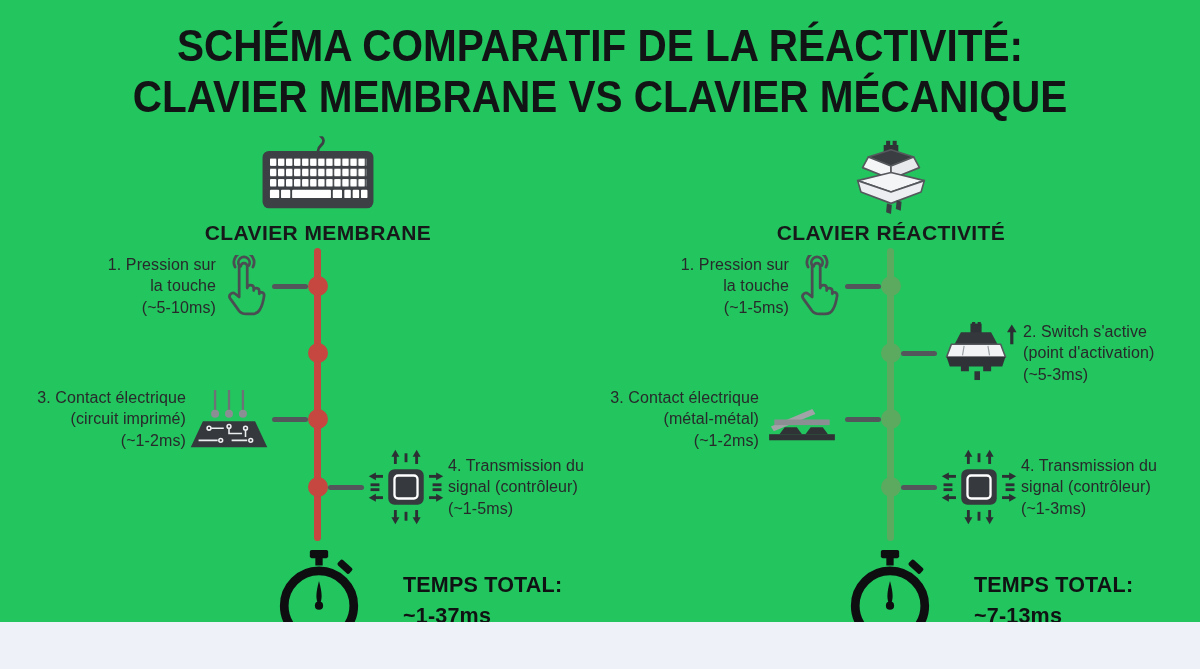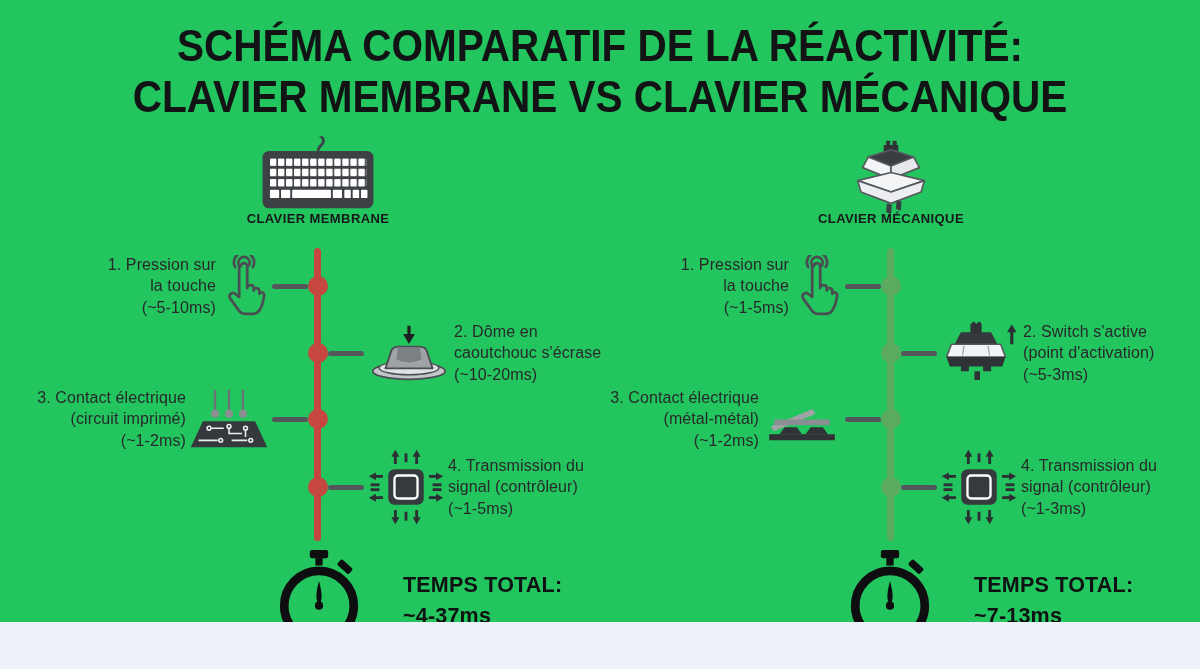--- a/index.html
+++ b/index.html
@@ -8,22 +8,22 @@
     font-family:"Liberation Sans",sans-serif;overflow:hidden;
   }
   
   .title{
     position:absolute;top:20px;left:0;width:1200px;text-align:center;
     font-weight:bold;color:#121315;font-size:45px;line-height:1.14;
     transform:scaleX(.9);transform-origin:50% 0;letter-spacing:0;
   }
   
   .col-label{
-    position:absolute;top:211px;width:340px;text-align:center;
-    font-size:13px;font-weight:bold;letter-spacing:.4px;color:#17181a;
+    position:absolute;top:221px;width:340px;text-align:center;
+    font-size:21px;font-weight:bold;letter-spacing:.4px;color:#17181a;
   }
   .hdr-icon{position:absolute;}
   
   .tl-line{position:absolute;top:248px;height:293px;width:7px;border-radius:4px;}
   .dot{position:absolute;width:20px;height:20px;border-radius:50%;}
   .red{background:#c5473f;}
   .green{background:#5caa60;}
   
   .step{position:absolute;height:92px;display:flex;align-items:center;gap:3px;}
   .step>*{flex:0 0 auto;}
@@ -208,31 +208,20 @@
 la touche
 (~5-10ms)</div>
     <div class="step-icon">
       <svg width="50" height="63" viewBox="0 0 62 78">
           <use href="#sym-tap"></use>
         </svg>
     </div>
     <div class="connector"></div>
   </div>
 
-  <div class="step" style="top:307px;left:328px;width:272px">
-    <div class="connector"></div>
-    <div class="step-icon">
-      <svg width="84" height="58" viewBox="0 0 92 64">
-          <use href="#sym-dome"></use>
-        </svg>
-    </div>
-    <div class="step-text">2. Dôme en
-caoutchouc s'écrase
-(~10-20ms)</div>
-  </div>
 
   <div class="step side-l" style="top:373px;left:0;width:308px">
     <div class="step-text">3. Contact électrique
 (circuit imprimé)
 (~1-2ms)</div>
     <div class="step-icon">
       <svg width="80" height="63" viewBox="0 0 92 72">
           <use href="#sym-circuit"></use>
         </svg>
     </div>
@@ -251,29 +240,29 @@
 (~1-5ms)</div>
   </div>
 
   <div class="hdr-icon" style="left:276px;top:548px">
     <svg width="86" height="99" viewBox="0 0 94 108">
         <use href="#sym-stopwatch"></use>
       </svg>
   </div>
   <div class="total-text" style="left:375px">
     <div class="total-label">TEMPS TOTAL:</div>
-    <div class="total-value">~4-37ms</div>
+    <div class="total-value">~1-37ms</div>
   </div>
 
   <div class="hdr-icon" style="left:846px;top:140px">
     <svg width="90" height="78" viewBox="0 0 110 96">
         <use href="#sym-switch3d"></use>
       </svg>
   </div>
-  <div class="col-label" style="left:721px">CLAVIER MÉCANIQUE</div>
+  <div class="col-label" style="left:721px">CLAVIER RÉACTIVITÉ</div>
 
   <div class="tl-line green" style="left:887px"></div>
   <div class="dot green" style="left:881px;top:276px"></div>
   <div class="dot green" style="left:881px;top:343px"></div>
   <div class="dot green" style="left:881px;top:409px"></div>
   <div class="dot green" style="left:881px;top:477px"></div>
 
   <div class="step side-l" style="top:240px;left:600px;width:281px">
     <div class="step-text">1. Pression sur
 la touche

